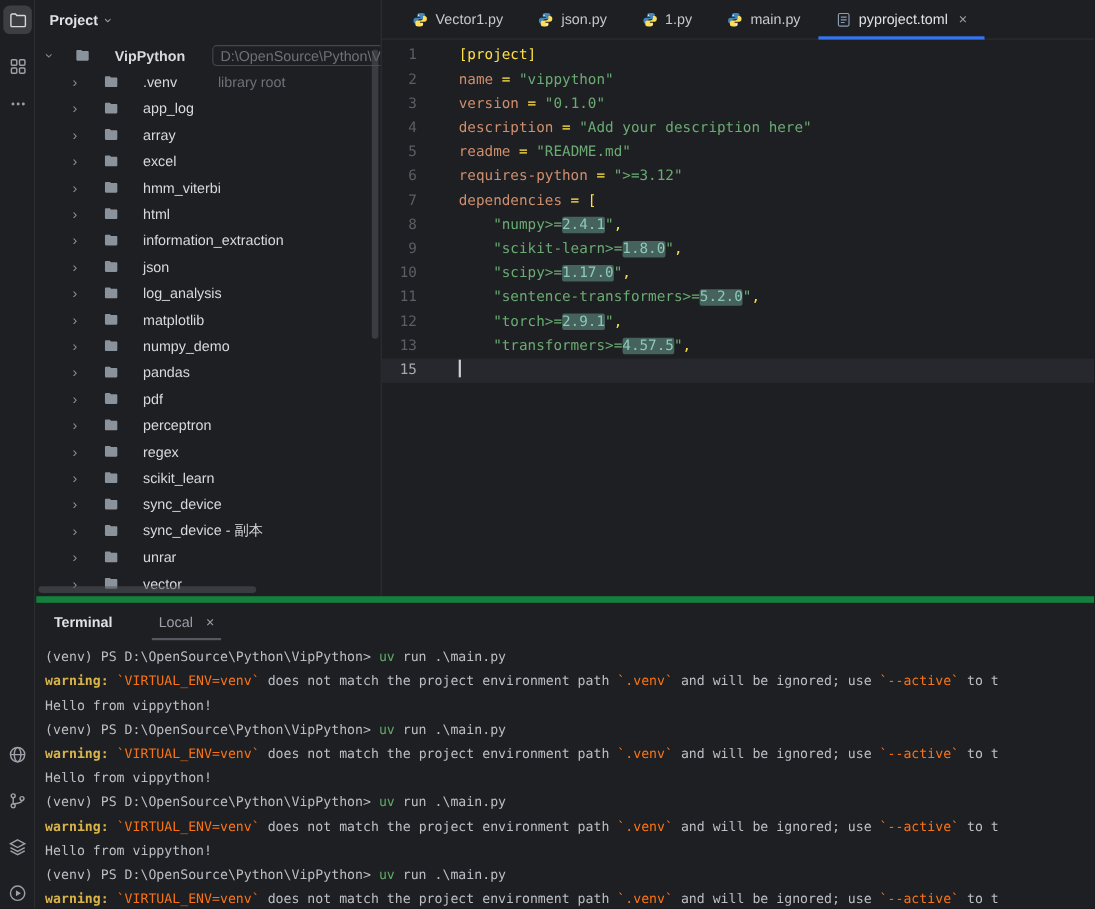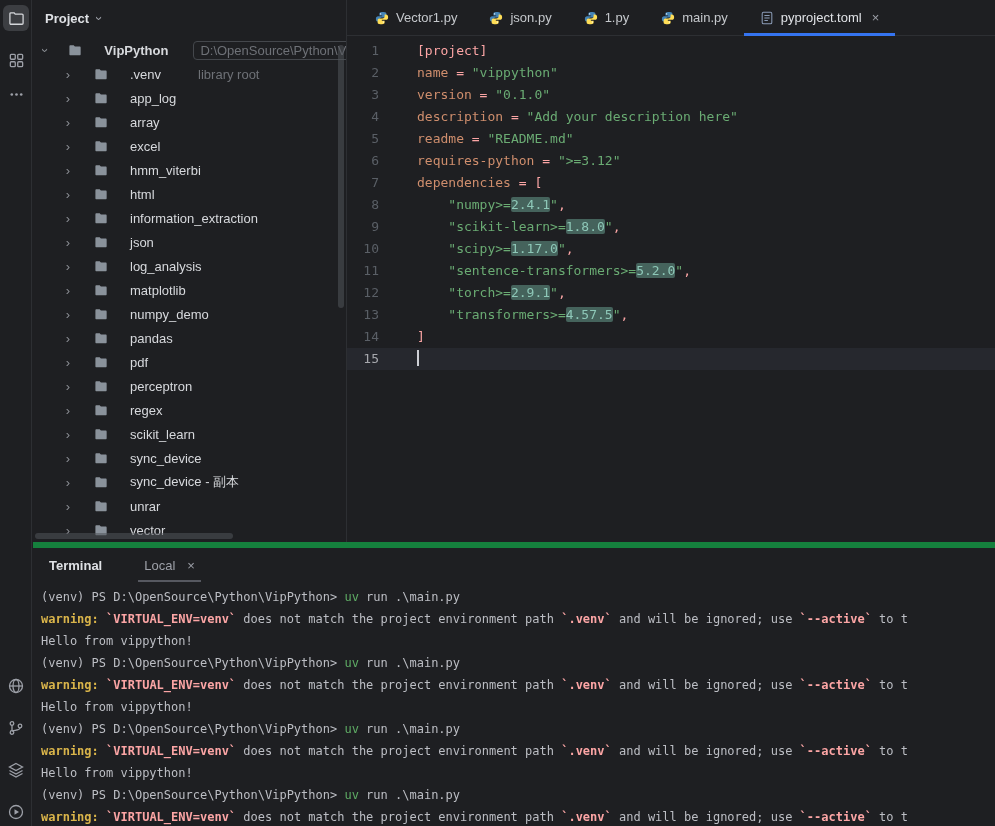--- a/index.html
+++ b/index.html
@@ -45,41 +45,41 @@
   .tab.active{color:#e0e2e6}
   .tab.active::after{content:"";position:absolute;left:0;right:0;bottom:-1px;height:3px;background:#3574f0}
   .tab-close{color:#9da0a8;margin-left:3px;font-size:13px}
   .editor{flex:1;position:relative;font-family:"DejaVu Sans Mono",monospace;font-size:13px;
           line-height:22px;padding-top:4px;overflow:hidden}
   .eline{display:flex;height:22px;white-space:pre}
   .eline.current{background:#26282e}
   .gutter{width:70px;flex-shrink:0;text-align:right;padding-right:38px;box-sizing:border-box;color:#5a5f66}
   .eline.current .gutter{color:#a6a8ad}
   .code{flex:1;white-space:pre;min-width:0}
-  .tk-plain{color:#fca5a5}
+  .tk-plain{color:#fde047}
   .tk-key{color:#cf8e6d}
   .tk-str{color:#6aab73}
   .tk-hl{color:#8ec8b8;background:#45635c;border-radius:2px}
   .caret{display:inline-block;width:2px;height:16px;background:#ced0d6;vertical-align:-3px}
 
   
   .terminal{position:absolute;left:33px;top:542px;right:0;bottom:0;box-sizing:border-box;
             border-top:6px solid #15803d;background:#1e1f22;overflow:hidden}
   .term-header{height:34px;display:flex;align-items:center;padding-left:8px}
   .term-title{font-weight:700;color:#dfe1e5;padding:0 8px}
   .term-tab{display:flex;align-items:center;gap:9px;color:#9da0a8;position:relative;height:34px;
             padding:0 6px;margin-left:28px}
   .term-tab::after{content:"";position:absolute;left:0;right:0;bottom:0;height:2px;background:#565860}
   .term-body{font-family:"DejaVu Sans Mono",monospace;font-size:12px;line-height:22px;
              padding:4px 0 0 8px;white-space:pre;overflow:hidden}
   .tline{height:22px;white-space:pre}
   .tt-plain{color:#bcbec4}
   .tt-green{color:#5fad65}
   .tt-yellow{color:#d9b44a;font-weight:700}
-  .tt-bold{color:#fca5a5;font-weight:700}
+  .tt-bold{color:#f97316;font-weight:400}
 </style>
 </head>
 <body>
 
 <div class="app">
 
   <div class="stripe">
     <div class="stripe-top">
       <div class="sbtn active">
         <span class="icon">
@@ -418,21 +418,20 @@
           <div class="eline"><div class="gutter">4</div><div class="code"><span class="tk-key">description</span><span class="tk-plain"> = </span><span class="tk-str">"Add your description here"</span></div></div>
           <div class="eline"><div class="gutter">5</div><div class="code"><span class="tk-key">readme</span><span class="tk-plain"> = </span><span class="tk-str">"README.md"</span></div></div>
           <div class="eline"><div class="gutter">6</div><div class="code"><span class="tk-key">requires-python</span><span class="tk-plain"> = </span><span class="tk-str">"&gt;=3.12"</span></div></div>
           <div class="eline"><div class="gutter">7</div><div class="code"><span class="tk-key">dependencies</span><span class="tk-plain"> = [</span></div></div>
           <div class="eline"><div class="gutter">8</div><div class="code"><span class="tk-str">    "numpy&gt;=</span><span class="tk-hl">2.4.1</span><span class="tk-str">"</span><span class="tk-plain">,</span></div></div>
           <div class="eline"><div class="gutter">9</div><div class="code"><span class="tk-str">    "scikit-learn&gt;=</span><span class="tk-hl">1.8.0</span><span class="tk-str">"</span><span class="tk-plain">,</span></div></div>
           <div class="eline"><div class="gutter">10</div><div class="code"><span class="tk-str">    "scipy&gt;=</span><span class="tk-hl">1.17.0</span><span class="tk-str">"</span><span class="tk-plain">,</span></div></div>
           <div class="eline"><div class="gutter">11</div><div class="code"><span class="tk-str">    "sentence-transformers&gt;=</span><span class="tk-hl">5.2.0</span><span class="tk-str">"</span><span class="tk-plain">,</span></div></div>
           <div class="eline"><div class="gutter">12</div><div class="code"><span class="tk-str">    "torch&gt;=</span><span class="tk-hl">2.9.1</span><span class="tk-str">"</span><span class="tk-plain">,</span></div></div>
           <div class="eline"><div class="gutter">13</div><div class="code"><span class="tk-str">    "transformers&gt;=</span><span class="tk-hl">4.57.5</span><span class="tk-str">"</span><span class="tk-plain">,</span></div></div>
-          <div class="eline"><div class="gutter">14</div><div class="code"><span class="tk-plain">]</span></div></div>
           <div class="eline current"><div class="gutter">15</div><div class="code"><span class="caret"></span></div></div>
         </div>
     </div>
   </div>
 
   <div class="terminal">
     <div class="term-header">
       <span class="term-title">Terminal</span>
       <span class="term-tab">
         <span>Local</span>

